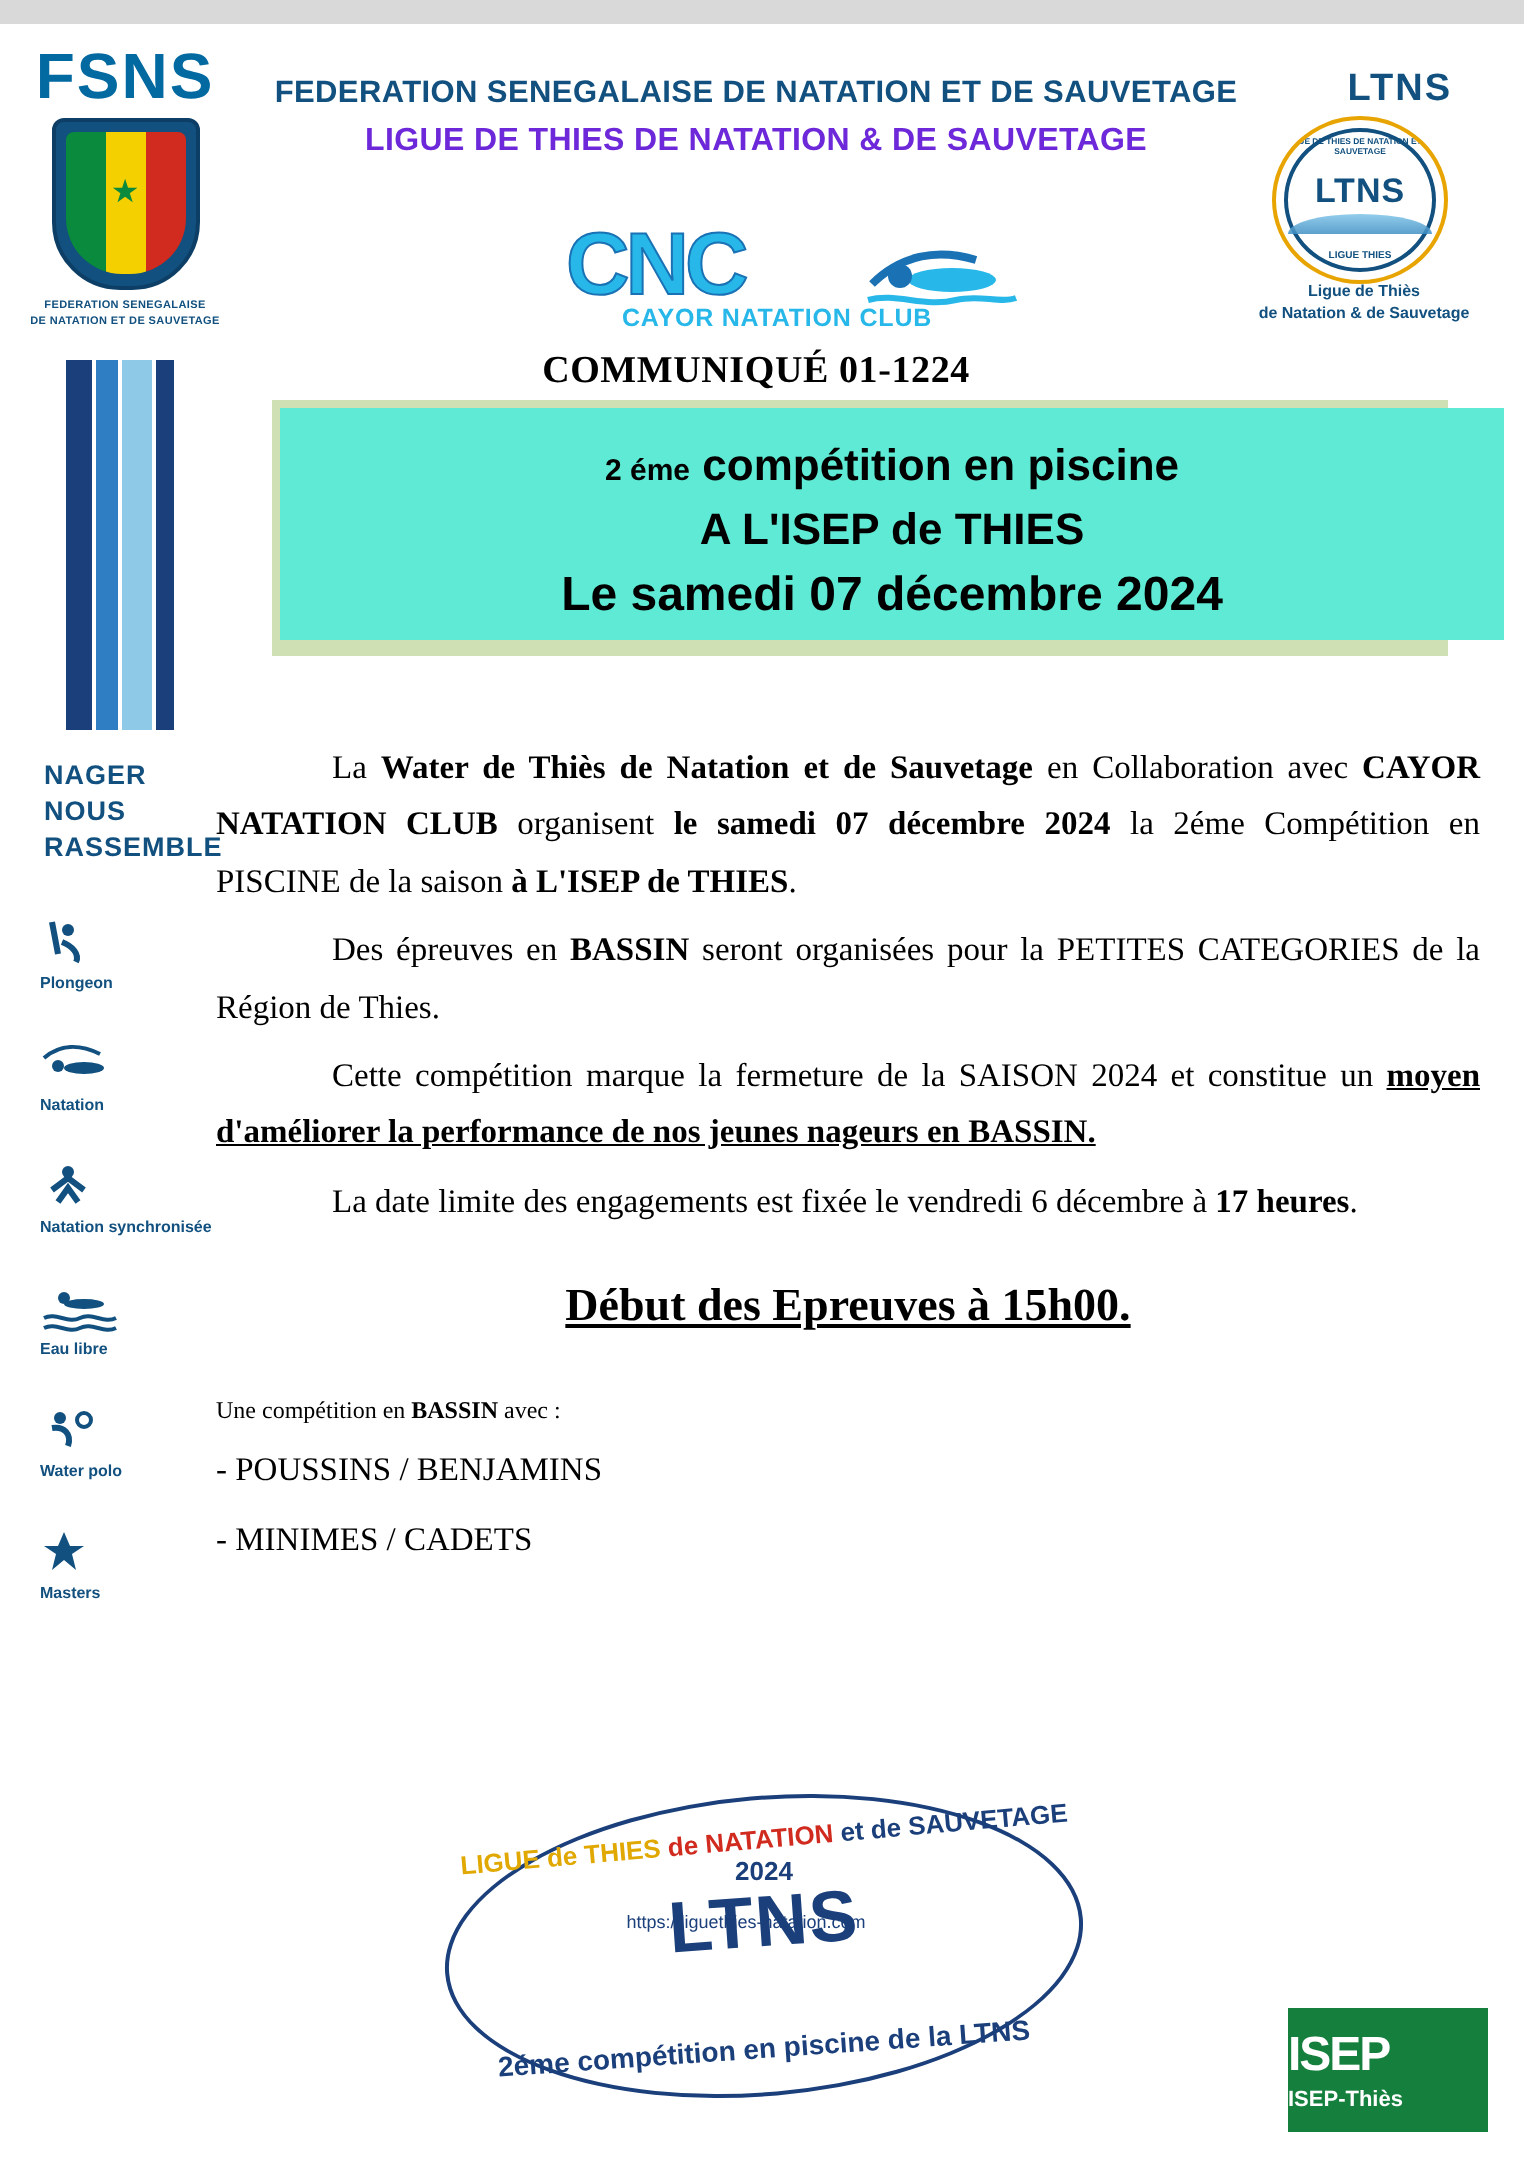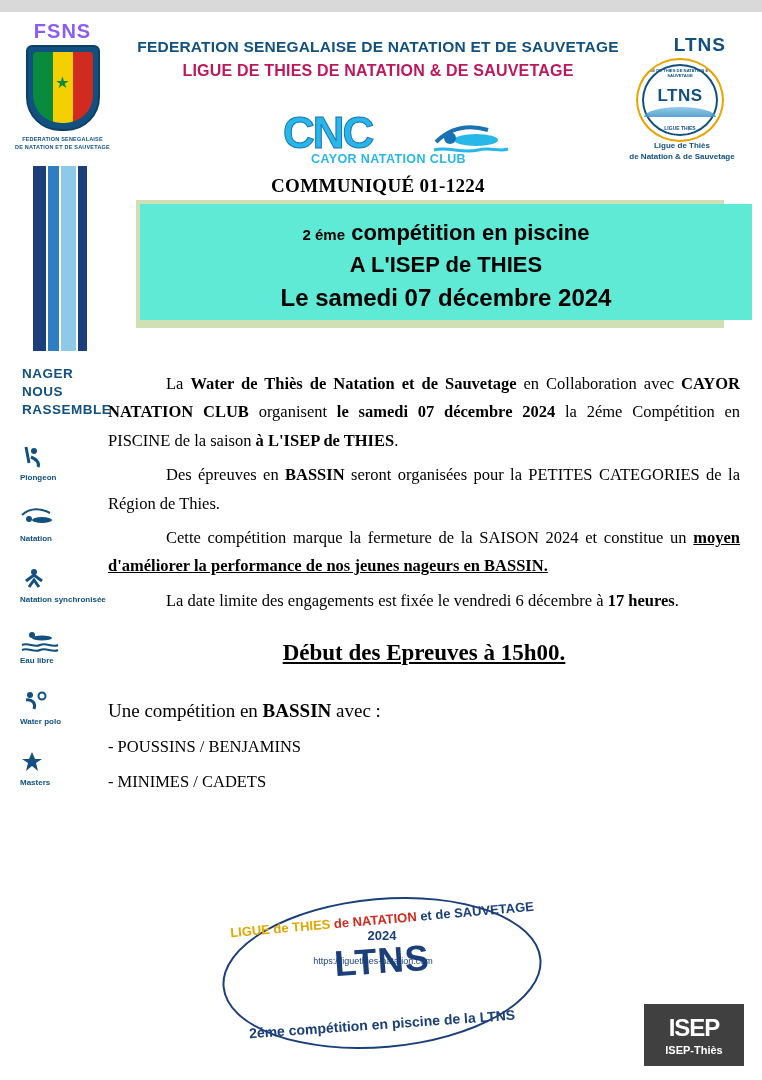--- a/index.html
+++ b/index.html
@@ -30,22 +30,22 @@
   .left-col {
     position: absolute;
     left: 0;
     top: 20px;
     width: 125px;
   }
   .fsns-title {
     text-align: center;
     font-family: "Liberation Sans", sans-serif;
     font-weight: bold;
-    font-size: 20px;
-    color: #8b5cf6;
+    font-size: 32px;
+    color: #0369a1;
     letter-spacing: 1px;
     margin-bottom: 2px;
   }
   .crest {
     width: 74px;
     height: 86px;
     margin: 0 auto;
     position: relative;
   }
   .crest-shield {
@@ -140,21 +140,21 @@
   }
   .hdr-line2 {
     position: absolute;
     left: 118px;
     top: 62px;
     width: 520px;
     text-align: center;
     font-family: "Liberation Sans", sans-serif;
     font-weight: bold;
     font-size: 16px;
-    color: #be185d;
+    color: #6d28d9;
     letter-spacing: .2px;
   }
   .ltns-title {
     position: absolute;
     right: 36px;
     top: 34px;
     font-family: "Liberation Sans", sans-serif;
     font-weight: bold;
     font-size: 19px;
     color: #11507f;
@@ -333,21 +333,21 @@
   .b { font-weight: bold; }
   .u { text-decoration: underline; }
   .salut { margin-bottom: 10px; font-weight: bold; }
   .heading-deb {
     text-align: center;
     font-weight: bold;
     font-size: 23px;
     text-decoration: underline;
     margin: 18px 0 22px 0;
   }
-  .bassin-line { margin-left: 8px; margin-bottom: 14px; font-size: 19px; }
+  .bassin-line { margin-left: 8px; margin-bottom: 14px; font-size: 12px; }
   .cat-line { margin-left: 0px; margin-bottom: 12px; font-size: 16.5px; }
 
   
   .stamp {
     position: absolute;
     left: 222px;
     top: 898px;
     width: 320px;
     height: 150px;
   }
@@ -407,23 +407,23 @@
     font-size: 14px;
     color: #1a3f7a;
     transform: rotate(-4deg);
   }
   .isep {
     position: absolute;
     right: 18px;
     bottom: 14px;
     width: 100px;
     height: 62px;
-    background: #404040;
+    background: #15803d;
     color: #ffffff;
-    text-align: center;
+    text-align: left;
   }
   .isep-word {
     margin-top: 10px;
     font-family: "Liberation Sans", sans-serif;
     font-weight: bold;
     font-size: 24px;
     letter-spacing: -1px;
   }
   .isep-sub {
     font-family: "Liberation Sans", sans-serif;

